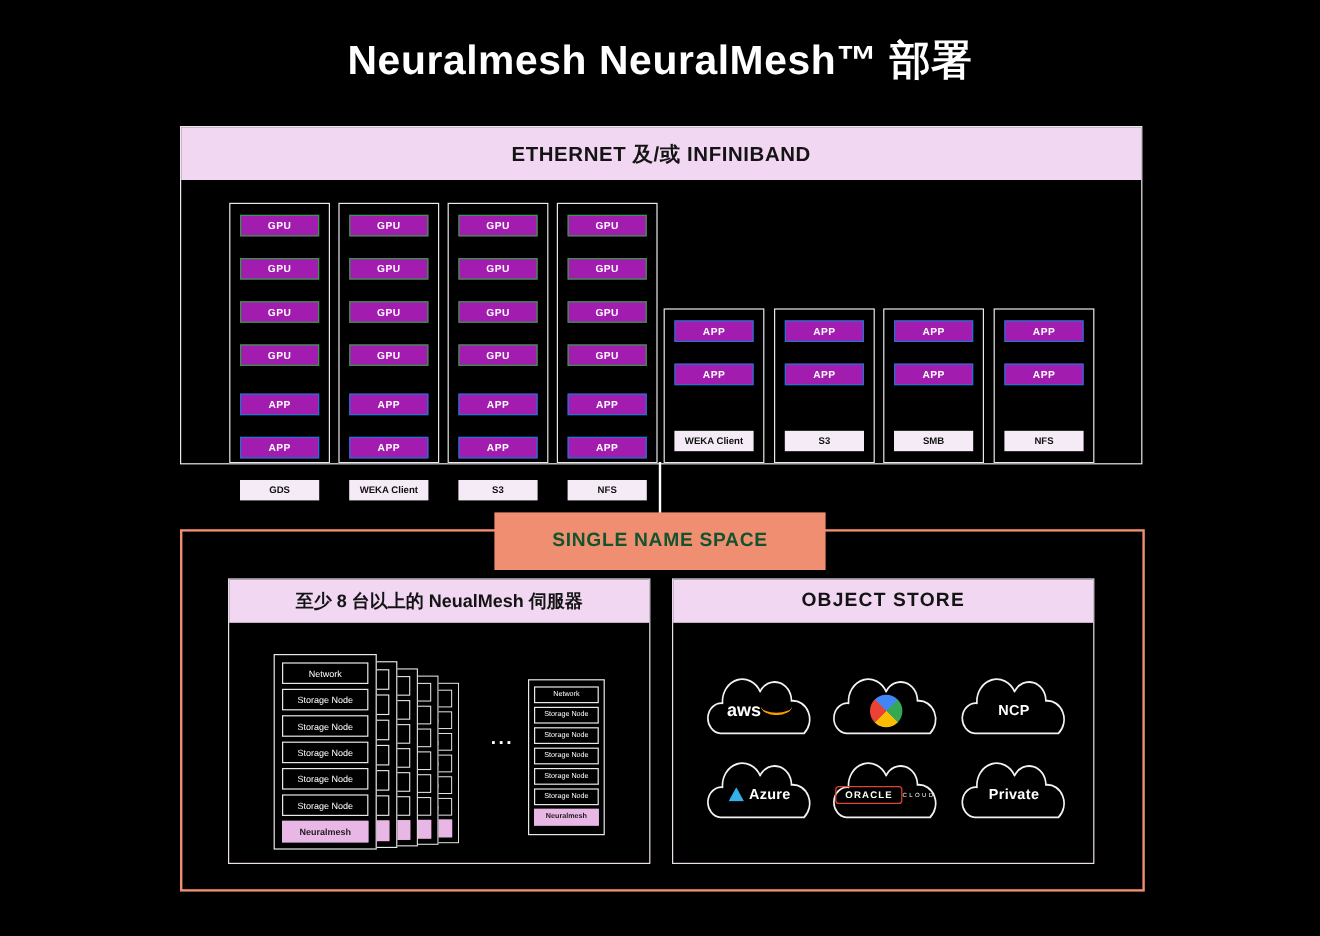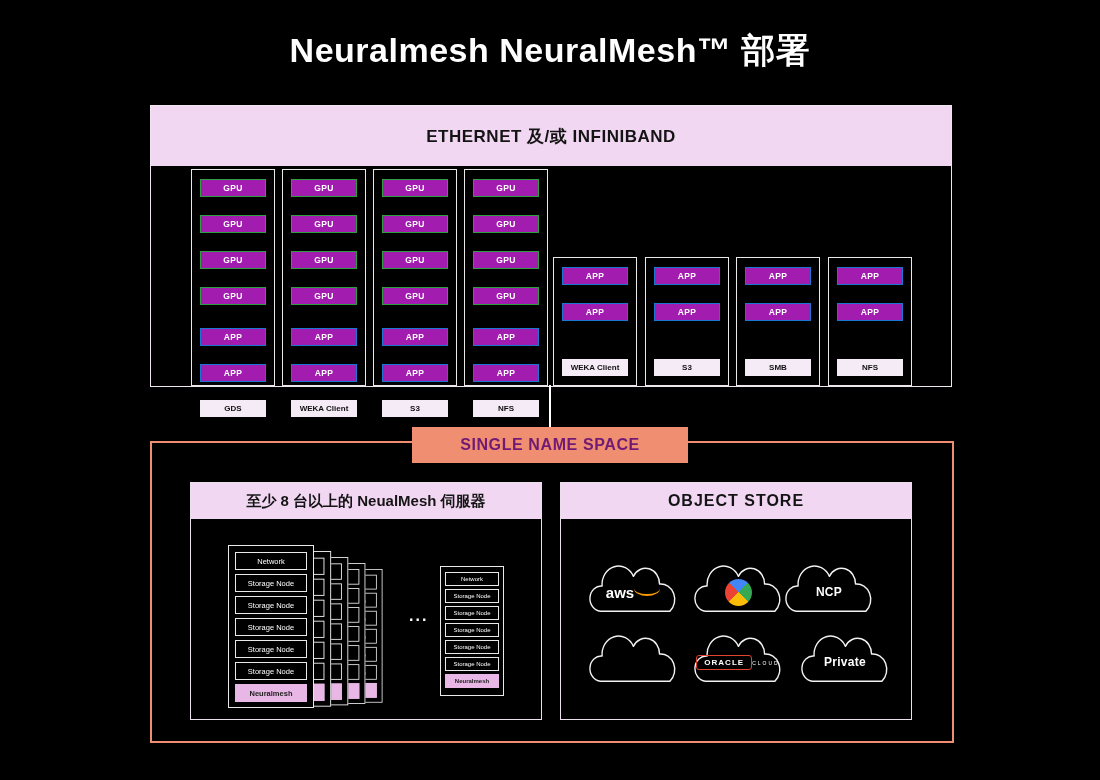--- a/index.html
+++ b/index.html
@@ -6,35 +6,35 @@
   body{
     width:1100px;height:780px;background:#000;position:relative;overflow:hidden;
     font-family:"Liberation Sans","DejaVu Sans",sans-serif;color:#fff;
   }
   .title{
     position:absolute;top:28px;left:0;width:100%;text-align:center;
     font-size:34px;font-weight:600;letter-spacing:.5px;color:#fff;
   }
   
   .top-box{position:absolute;left:150px;top:105px;width:800px;height:280px;border:1px solid #efe6ef;background:#000;}
-  .top-header{height:60px;background:var(--pink);color:#141414;display:flex;align-items:center;justify-content:center;font-size:17px;font-weight:600;letter-spacing:.5px;}
+  .top-header{height:44px;background:var(--pink);color:#141414;display:flex;align-items:center;justify-content:center;font-size:17px;font-weight:600;letter-spacing:.5px;}
   #servers{position:absolute;inset:0;}
   .server{position:absolute;width:82px;border:1px solid #e9e9e9;background:#000;display:flex;flex-direction:column;align-items:center;padding:9px 0 9px;}
   .server.tall{top:63px;height:197px;}
   .server.short{top:151px;height:109px;}
   .cell{width:64px;height:16px;flex:0 0 16px;margin-bottom:18px;border:1px solid #888;display:flex;align-items:center;justify-content:center;font-size:8.5px;font-weight:700;letter-spacing:.4px;color:#fff;background:#a21caf;}
   .cell.gpu{border-color:var(--green);}
   .cell.app{border-color:var(--blue);}
   .gap{height:5px;flex:0 0 5px;}
   .proto{margin-top:auto;width:66px;height:17px;flex:0 0 17px;background:var(--label-bg);color:#101010;font-size:8px;font-weight:700;display:flex;align-items:center;justify-content:center;}
   
   .connector{position:absolute;left:549px;top:385px;width:2px;height:44px;background:#fff;}
   .namespace{
-    position:absolute;left:412px;top:427px;width:276px;height:36px;background:var(--salmon);
-    color:#701a75;display:flex;align-items:center;justify-content:center;
+    position:absolute;left:412px;top:427px;width:276px;height:48px;background:var(--salmon);
+    color:#14532d;display:flex;align-items:center;justify-content:center;
     font-size:16px;font-weight:600;letter-spacing:.6px;z-index:6;
   }
   
   .bottom-box{position:absolute;left:150px;top:441px;width:800px;height:298px;border:2px solid var(--salmon);background:#000;}
   .panel{position:absolute;top:39px;width:350px;height:236px;border:1px solid #eadfea;background:#000;}
   .panel.left{left:38px;}
   .panel.right{left:408px;}
   .panel-header{height:36px;background:var(--pink);color:#141414;display:flex;align-items:center;justify-content:center;font-weight:700;}
   .panel.left .panel-header{font-size:15px;}
   .panel.right .panel-header{font-size:16px;letter-spacing:1px;}
@@ -212,32 +212,36 @@
             </div>
           </div>
           <div class="cloud" style="left: 127px; top: 36px;">
             <svg viewBox="0 0 115 64" preserveAspectRatio="none">
               <path d="M 20 58 A 13 13 0 0 1 22 32 A 19 19 0 0 1 58 22 A 16 16 0 0 1 88 30 A 16 16 0 0 1 100 58 Z" fill="#000" stroke="#f2f2f2" stroke-width="1.6" stroke-linejoin="round"></path>
             </svg>
             <div class="logo">
               <div class="gcp-disc" style="background: conic-gradient(from -45deg, rgb(66, 133, 244) 0deg, rgb(66, 133, 244) 90deg, rgb(52, 168, 83) 90deg, rgb(52, 168, 83) 180deg, rgb(251, 188, 5) 180deg, rgb(251, 188, 5) 270deg, rgb(234, 67, 53) 270deg, rgb(234, 67, 53) 360deg);"></div>
             </div>
           </div>
-          <div class="cloud" style="left: 218px; top: 36px;">
+          <div class="cloud" style="left: 234px; top: 36px;">
             <svg viewBox="0 0 115 64" preserveAspectRatio="none">
               <path d="M 20 58 A 13 13 0 0 1 22 32 A 19 19 0 0 1 58 22 A 16 16 0 0 1 88 30 A 16 16 0 0 1 100 58 Z" fill="#000" stroke="#f2f2f2" stroke-width="1.6" stroke-linejoin="round"></path>
             </svg>
             <div class="logo">
               <span class="cloud-text">NCP</span>
             </div>
           </div>
           <div class="cloud" style="left: 22px; top: 106px;">
             <svg viewBox="0 0 115 64" preserveAspectRatio="none">
               <path d="M 20 58 A 13 13 0 0 1 22 32 A 19 19 0 0 1 58 22 A 16 16 0 0 1 88 30 A 16 16 0 0 1 100 58 Z" fill="#000" stroke="#f2f2f2" stroke-width="1.6" stroke-linejoin="round"></path>
             </svg>
+            <div class="logo">
+              <div class="azure-tri"></div>
+              <span class="cloud-text">Azure</span>
+            </div>
           </div>
           <div class="cloud" style="left: 127px; top: 106px;">
             <svg viewBox="0 0 115 64" preserveAspectRatio="none">
               <path d="M 20 58 A 13 13 0 0 1 22 32 A 19 19 0 0 1 58 22 A 16 16 0 0 1 88 30 A 16 16 0 0 1 100 58 Z" fill="#000" stroke="#f2f2f2" stroke-width="1.6" stroke-linejoin="round"></path>
             </svg>
             <div class="logo">
               <div class="oracle-wrap">
                 <span class="oracle-box">ORACLE</span>
                 <span class="oracle-sub">CLOUD</span>
               </div>

